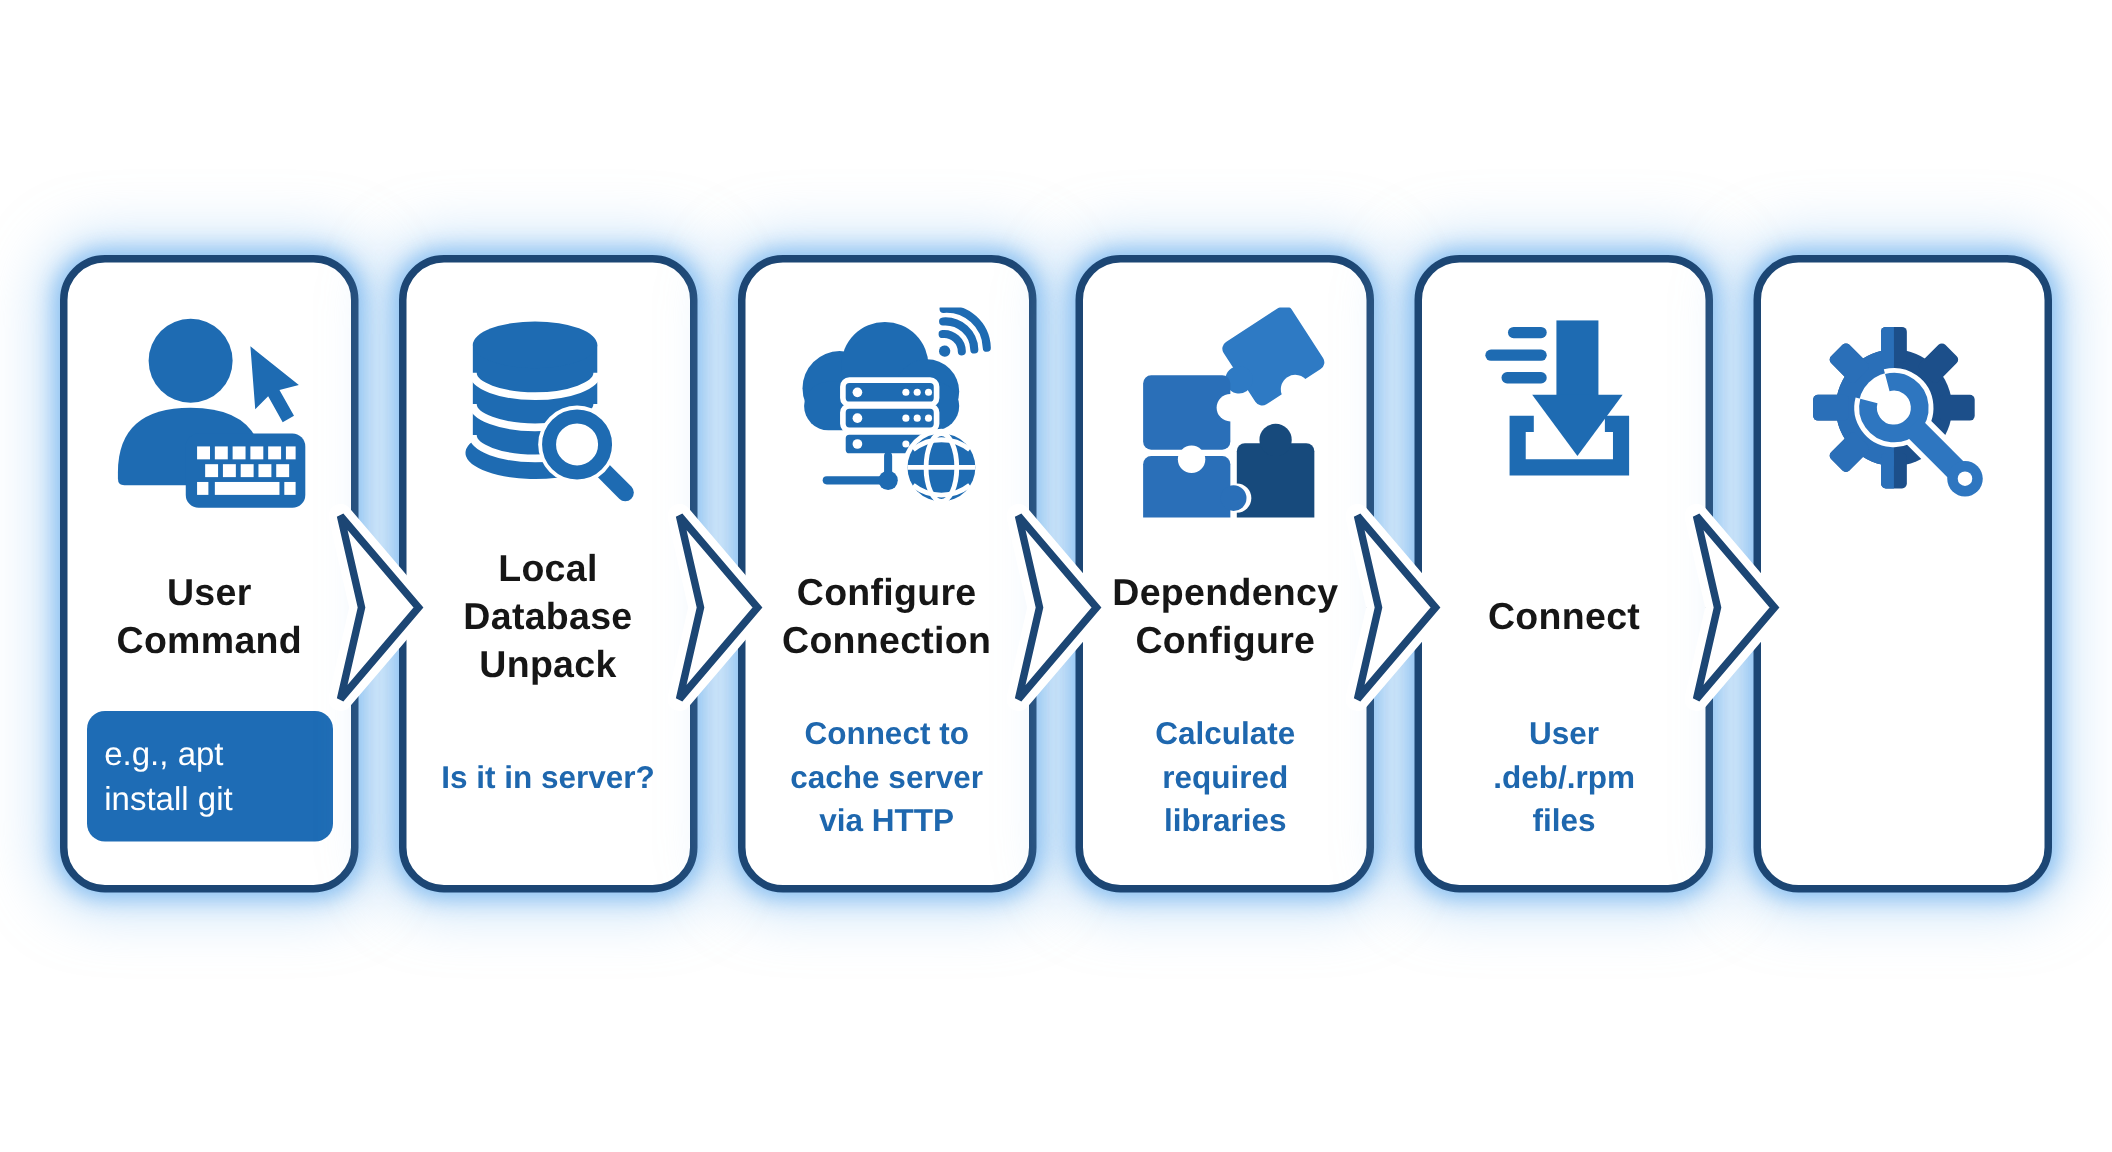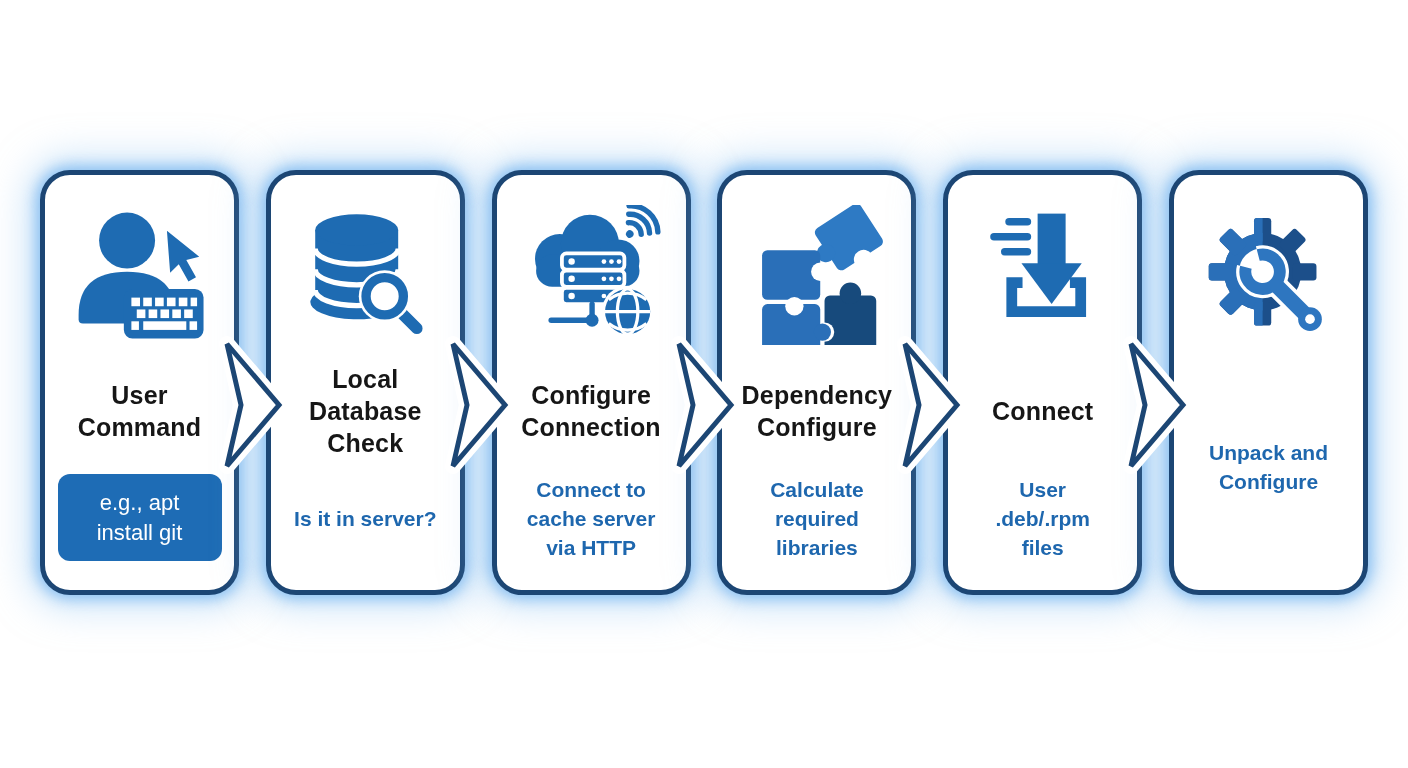--- a/index.html
+++ b/index.html
@@ -14,21 +14,21 @@
   .icon-wrap{height:168px;padding-top:16px;display:flex;align-items:center;justify-content:center;}
   .icon-wrap svg{width:140px;height:140px;}
   .title{height:104px;display:flex;align-items:center;justify-content:center;text-align:center;
          font-size:25px;line-height:1.28;font-weight:700;color:#161616;letter-spacing:.2px;}
   .title span{display:inline-block;max-width:156px;}
   .subtitle{flex:1;display:flex;align-items:center;justify-content:center;text-align:center;
             font-size:21px;line-height:1.38;font-weight:700;color:#1e67ae;padding-bottom:14px;}
   .subtitle span{display:inline-block;max-width:152px;}
   .card:nth-child(5) .subtitle span{max-width:118px;}
   .chip{background:#1e6cb5;color:#ffffff;font-weight:400;font-size:22px;line-height:1.35;
-        border-radius:12px;padding:14px 12px;width:140px;text-align:center;margin-bottom:4px;}
+        border-radius:12px;padding:14px 12px;width:140px;text-align:left;margin-bottom:4px;}
   .chip span{max-width:120px;}
   .arrow{position:absolute;top:320px;width:66px;height:170px;z-index:5;}
 </style>
 </head>
 <body>
 
 <div class="stage">
   <div class="cards">
 
     <div class="card">
@@ -78,21 +78,21 @@
             <path d="M17 62 A40 15 0 0 0 97 62"></path>
             <path d="M17 82 A40 15 0 0 0 97 82"></path>
           </g>
           <line x1="100" y1="104" x2="115" y2="119" stroke="#ffffff" stroke-width="18" stroke-linecap="round"></line>
           <line x1="100" y1="104" x2="115" y2="119" stroke="#1e6bb2" stroke-width="11" stroke-linecap="round"></line>
           <circle cx="84" cy="88" r="25" fill="#ffffff"></circle>
           <circle cx="84" cy="88" r="18" fill="#ffffff" stroke="#1e6bb2" stroke-width="9"></circle>
         </svg>
       </div>
       <div class="title">
-          <span>Local Database Check</span>
+          <span>Local Database Unpack</span>
         </div>
       <div class="subtitle">
           <span>Is it in server?</span>
         </div>
     </div>
 
     <div class="card">
       <div class="icon-wrap">
         <svg viewBox="0 0 130 130">
           <g fill="#1e6bb2">
@@ -228,23 +228,20 @@
           </g>
           <circle cx="60" cy="62" r="22" fill="#ffffff"></circle>
           <line x1="72" y1="74" x2="102" y2="104" stroke="#ffffff" stroke-width="21" stroke-linecap="round"></line>
           <path d="M55.9 46.5 A16 16 0 1 1 44.5 57.9" fill="none" stroke="#ffffff" stroke-width="17"></path>
           <path d="M55.9 46.5 A16 16 0 1 1 44.5 57.9" fill="none" stroke="#2e76c0" stroke-width="11"></path>
           <line x1="71" y1="73" x2="101" y2="103" stroke="#2e76c0" stroke-width="14"></line>
           <circle cx="104" cy="106" r="11" fill="#2e76c0"></circle>
           <circle cx="104" cy="106" r="4.5" fill="#ffffff"></circle>
         </svg>
       </div>
-      <div class="subtitle">
-          <span>Unpack and Configure</span>
-        </div>
     </div>
 
   </div>
 
   <svg class="arrow" style="left:219px" viewBox="0 0 66 170">
     <polygon points="8,24 60,85 8,146 22,85" fill="#ffffff" stroke="#ffffff" stroke-width="16" stroke-linejoin="round"></polygon>
     <polygon points="8,24 60,85 8,146 22,85" fill="#ffffff" stroke="#1c4674" stroke-width="5"></polygon>
   </svg>
   <svg class="arrow" style="left:445px" viewBox="0 0 66 170">
     <polygon points="8,24 60,85 8,146 22,85" fill="#ffffff" stroke="#ffffff" stroke-width="16" stroke-linejoin="round"></polygon>

